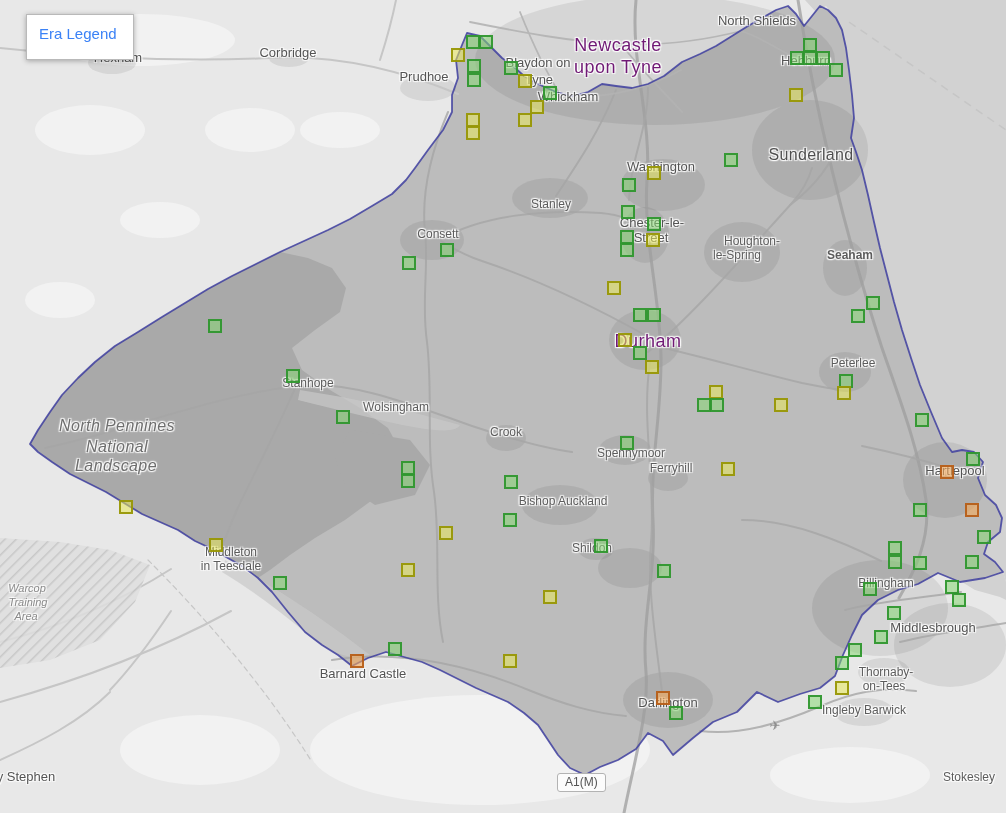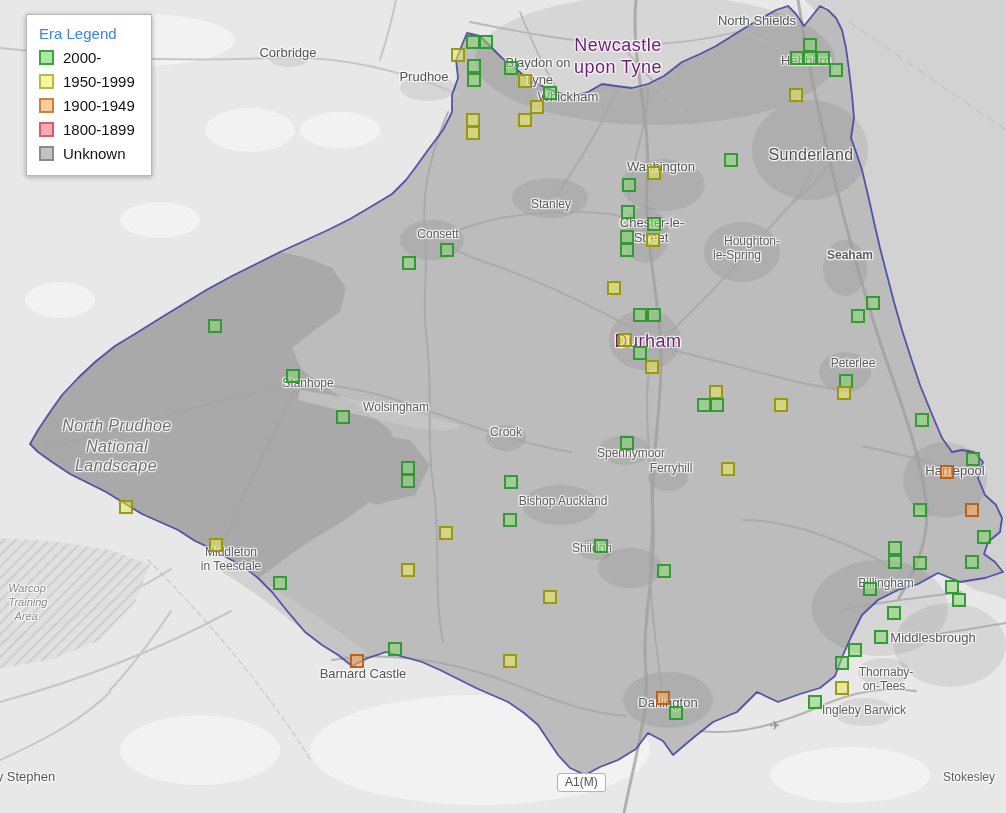--- a/index.html
+++ b/index.html
@@ -169,30 +169,30 @@
       <div class="map-label small" style="left: 294px; top: 383px; padding-left: 28px;">Stanhope</div>
       <div class="map-label small" style="left: 396px; top: 407px;">Wolsingham</div>
       <div class="map-label small" style="left: 506px; top: 432px;">Crook</div>
       <div class="map-label small" style="left: 631px; top: 453px;">Spennymoor</div>
       <div class="map-label small" style="left: 671px; top: 468px;">Ferryhill</div>
       <div class="map-label small" style="left: 563px; top: 501px;">Bishop Auckland</div>
       <div class="map-label small" style="left: 592px; top: 548px;">Shildon</div>
       <div class="map-label town" style="left: 955px; top: 470px;">Hartlepool</div>
       <div class="map-label small" style="left: 231px; top: 552px;">Middleton</div>
       <div class="map-label small" style="left: 231px; top: 566px;">in Teesdale</div>
-      <div class="map-label area" style="left: 117px; top: 426px;">North Prudhoe</div>
+      <div class="map-label area" style="left: 117px; top: 426px;">North Pennines</div>
       <div class="map-label area" style="left: 117px; top: 447px;">National</div>
       <div class="map-label area" style="left: 116px; top: 466px;">Landscape</div>
       <div class="map-label area-small" style="left: 27px; top: 588px;">Warcop</div>
       <div class="map-label area-small" style="left: 28px; top: 602px;">Training</div>
       <div class="map-label area-small" style="left: 26px; top: 616px;">Area</div>
       <div class="map-label town" style="left: 363px; top: 673px;">Barnard Castle</div>
       <div class="map-label town" style="left: 668px; top: 702px;">Darlington</div>
       <div class="map-label small" style="left: 886px; top: 583px;">Billingham</div>
-      <div class="map-label town" style="left: 933px; top: 627px; margin-top: 10px;">Middlesbrough</div>
+      <div class="map-label town" style="left: 933px; top: 627px;">Middlesbrough</div>
       <div class="map-label small" style="left: 886px; top: 672px;">Thornaby-</div>
       <div class="map-label small" style="left: 884px; top: 686px;">on-Tees</div>
       <div class="map-label small" style="left: 864px; top: 710px;">Ingleby Barwick</div>
       <div class="map-label small" style="left: 969px; top: 777px;">Stokesley</div>
       <div class="map-label town" style="left: 26px; top: 776px;">y Stephen</div>
       <div class="map-label icon" style="left: 775px; top: 725px;">✈</div>
     </div>
 
   <div class="shield">A1(M)</div>
 
@@ -277,37 +277,15 @@
       <div class="marker" title="2000-" style="left: 959px; top: 600px; background: rgba(135, 215, 115, 0.55); border-color: rgba(42, 148, 42, 0.9);"></div>
       <div class="marker" title="2000-" style="left: 894px; top: 613px; background: rgba(135, 215, 115, 0.55); border-color: rgba(42, 148, 42, 0.9);"></div>
       <div class="marker" title="2000-" style="left: 881px; top: 637px; background: rgba(135, 215, 115, 0.55); border-color: rgba(42, 148, 42, 0.9);"></div>
       <div class="marker" title="2000-" style="left: 855px; top: 650px; background: rgba(135, 215, 115, 0.55); border-color: rgba(42, 148, 42, 0.9);"></div>
       <div class="marker" title="2000-" style="left: 842px; top: 663px; background: rgba(135, 215, 115, 0.55); border-color: rgba(42, 148, 42, 0.9);"></div>
       <div class="marker" title="1950-1999" style="left: 842px; top: 688px; background: rgba(232, 232, 90, 0.55); border-color: rgba(148, 146, 0, 0.9);"></div>
     </div>
 
   <div class="legend">
     <div class="legend-title">Era Legend</div>
-    <div>
-        <div class="legend-row">
-          <span class="swatch" style="background: rgb(169, 233, 164); border-color: rgb(59, 164, 59);"></span>
-          <span class="legend-label">2000-</span>
-        </div>
-        <div class="legend-row">
-          <span class="swatch" style="background: rgb(246, 246, 162); border-color: rgb(185, 185, 60);"></span>
-          <span class="legend-label">1950-1999</span>
-        </div>
-        <div class="legend-row">
-          <span class="swatch" style="background: rgb(247, 207, 157); border-color: rgb(201, 130, 63);"></span>
-          <span class="legend-label">1900-1949</span>
-        </div>
-        <div class="legend-row">
-          <span class="swatch" style="background: rgb(248, 171, 182); border-color: rgb(216, 91, 110);"></span>
-          <span class="legend-label">1800-1899</span>
-        </div>
-        <div class="legend-row">
-          <span class="swatch" style="background: rgb(195, 195, 195); border-color: rgb(139, 139, 139);"></span>
-          <span class="legend-label">Unknown</span>
-        </div>
-      </div>
   </div>
 
 </div>
 
 </body></html>

